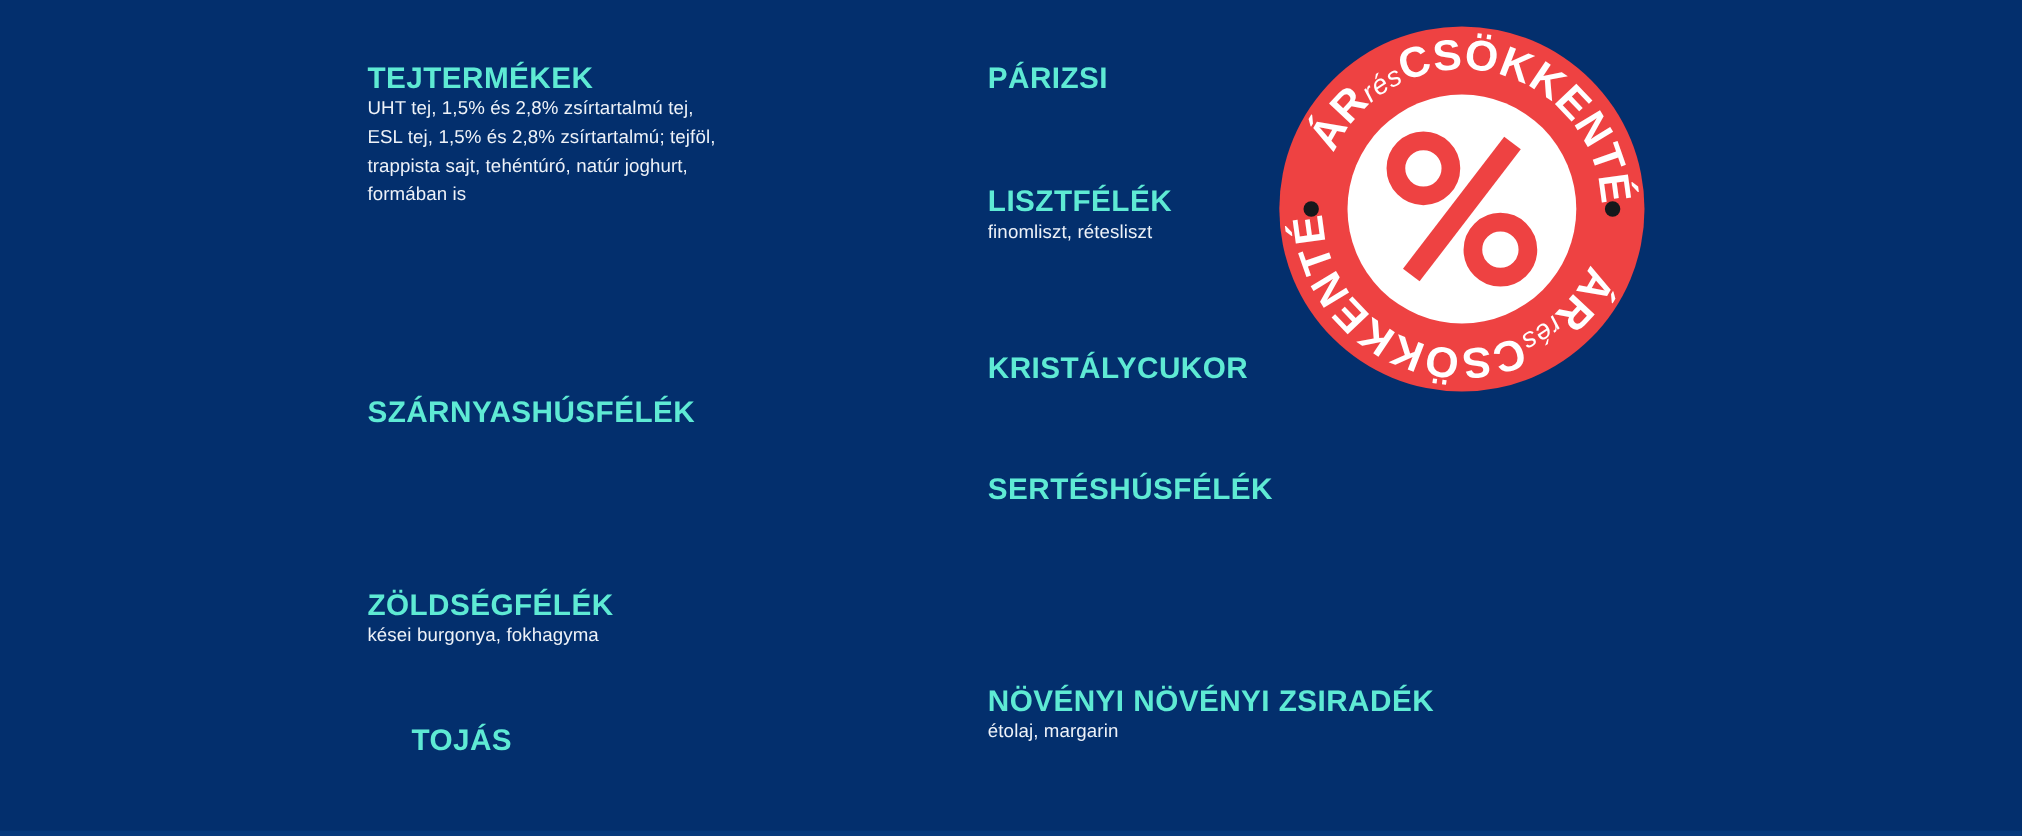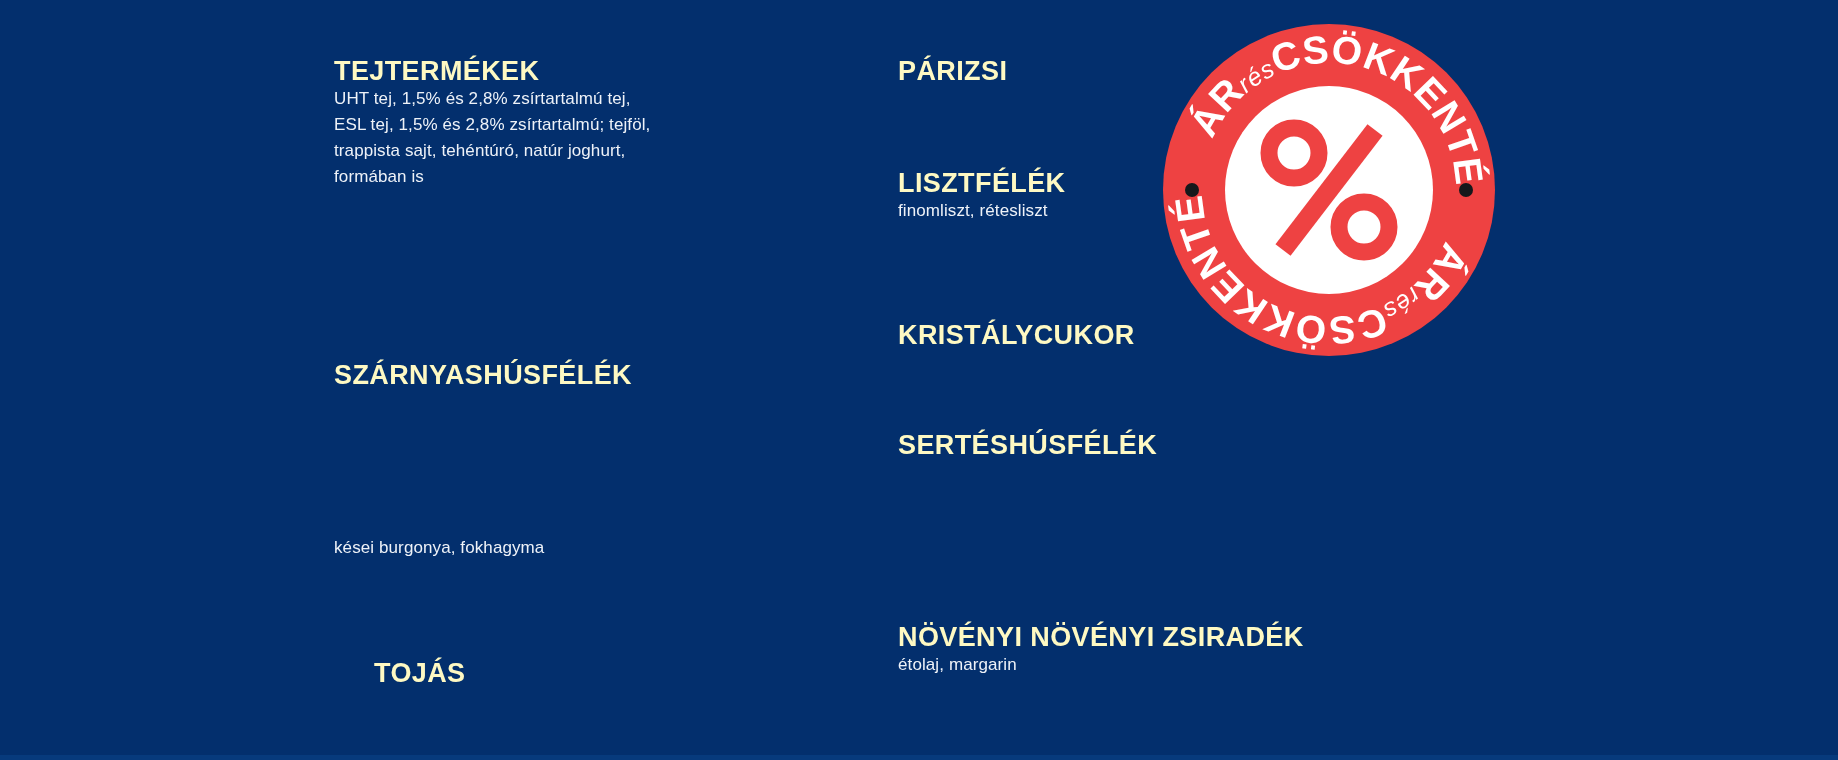--- a/index.html
+++ b/index.html
@@ -30,21 +30,21 @@
   .col {
     position:absolute;
     top:0;
   }
   .col-left  { left:334px; width:530px; }
   .col-right { left:898px; width:620px; }
 
   .group { margin-bottom:0; }
 
   .heading {
-    color:#fef9c3;
+    color:#5eead4;
     font-weight:700;
     font-size:27px;
     letter-spacing:0.4px;
     line-height:1.12;
     white-space:nowrap;
   }
 
   .body-text {
     color:#eef2f8;
     font-weight:400;
@@ -89,20 +89,21 @@
         <span class="ln">trappista sajt, tehéntúró, natúr joghurt,</span>
         <span class="ln">formában is</span>
       </div>
     </div>
 
     <div class="group p-abs" style="top:360px;">
       <div class="heading">SZÁRNYASHÚSFÉLÉK</div>
     </div>
 
     <div class="group p-abs" style="top:535px;">
+      <div class="heading">ZÖLDSÉGFÉLÉK</div>
       <div class="body-text">
         <span class="ln">kései burgonya, fokhagyma</span>
       </div>
     </div>
 
     <div class="group p-abs" style="top:658px;margin-left:40px;">
       <div class="heading">TOJÁS</div>
     </div>
 
   </div>

